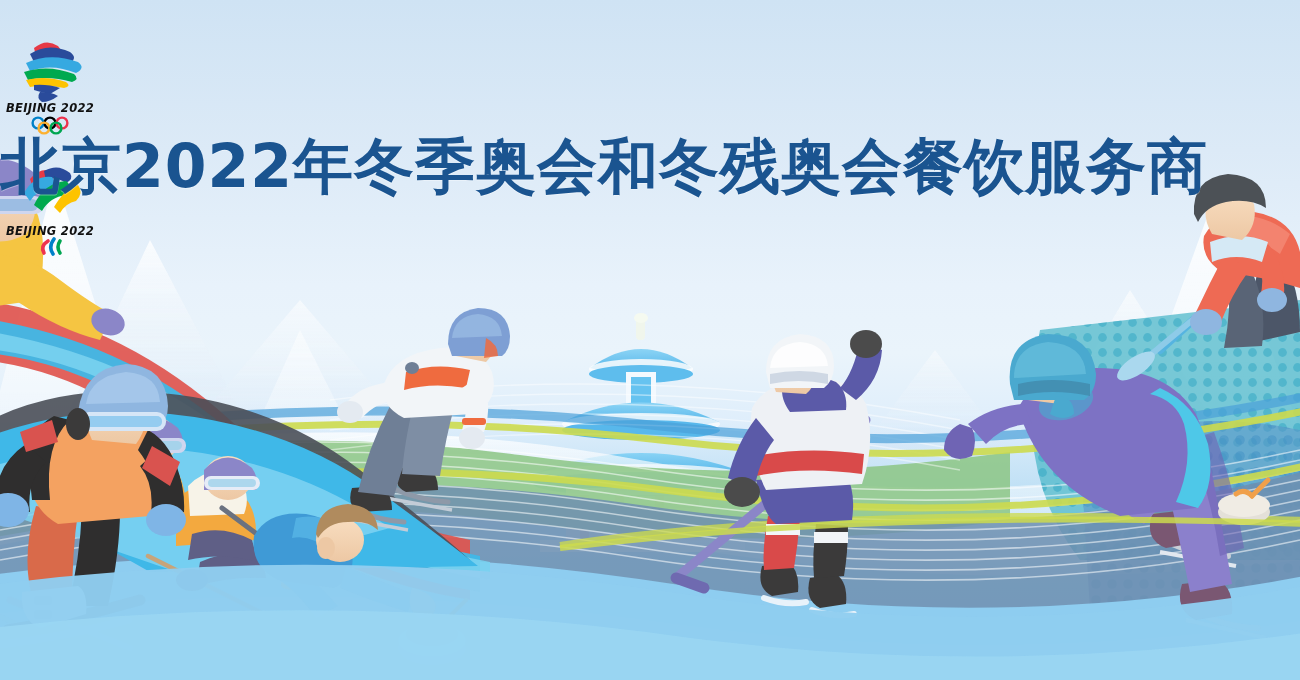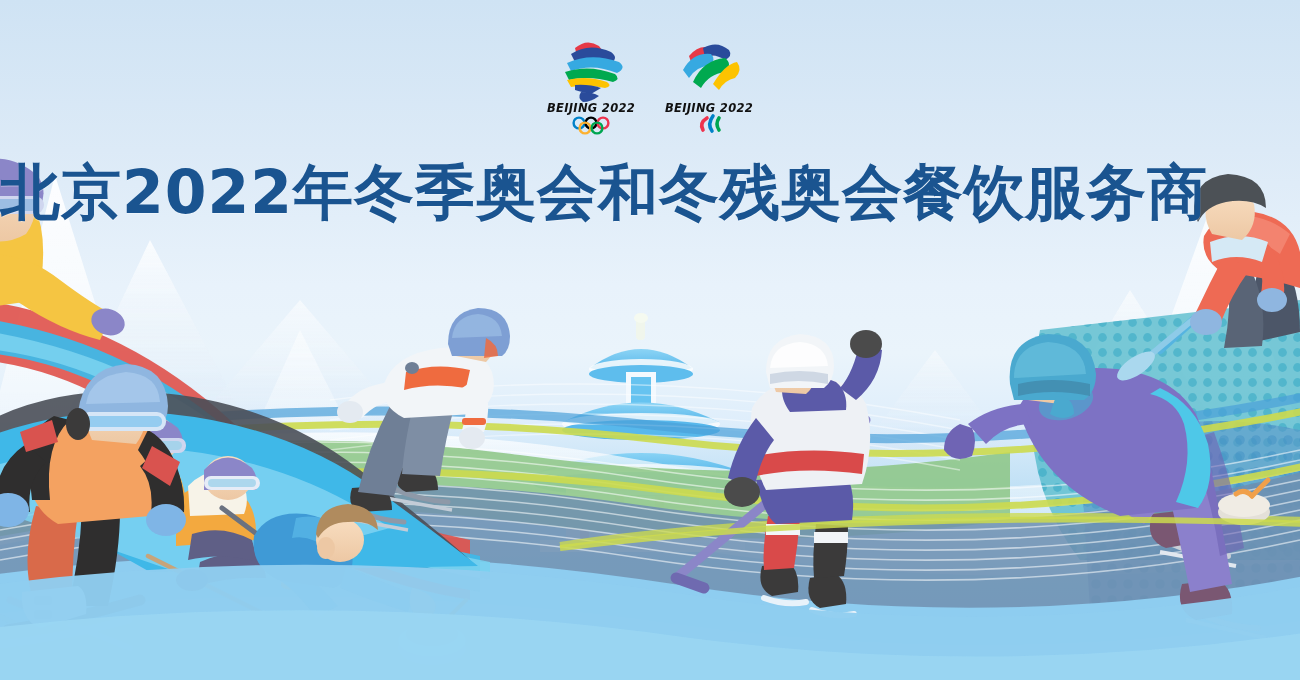--- a/index.html
+++ b/index.html
@@ -12,27 +12,28 @@
     font-family:"Liberation Sans","DejaVu Sans",sans-serif;
     background:linear-gradient(180deg,#cfe3f4 0%,#dceaf7 22%,#e8f2fb 42%,#eaf4fb 52%,#dfeefb 62%,#bfe0f5 72%,#9fd4f2 84%,#8fcdf0 100%);
   }
   #banner svg.layer{position:absolute;top:0;left:0;width:1300px;height:680px;display:block;}
 
   
   .emblems{
     position:absolute;left:0;top:30px;width:1300px;
     display:flex;justify-content:center;align-items:flex-start;gap:18px;
     z-index:40;
+    flex-direction:column;
   }
   .emblem{width:100px;height:105px;position:relative;}
   .emblem svg{display:block;width:100px;height:105px;}
 
   
   .title-wrap{
-    position:absolute;left:0;top:160px;width:1140px;text-align:center;z-index:45;
+    position:absolute;left:0;top:134px;width:1140px;text-align:center;z-index:45;
   }
   .title{
     display:inline-block;
     font-family:"DejaVu Sans","Liberation Sans",sans-serif;
     font-size:60px;
     font-weight:bold;
     letter-spacing:1px;
     color:#1a5490;
     line-height:1.08;
     white-space:nowrap;

